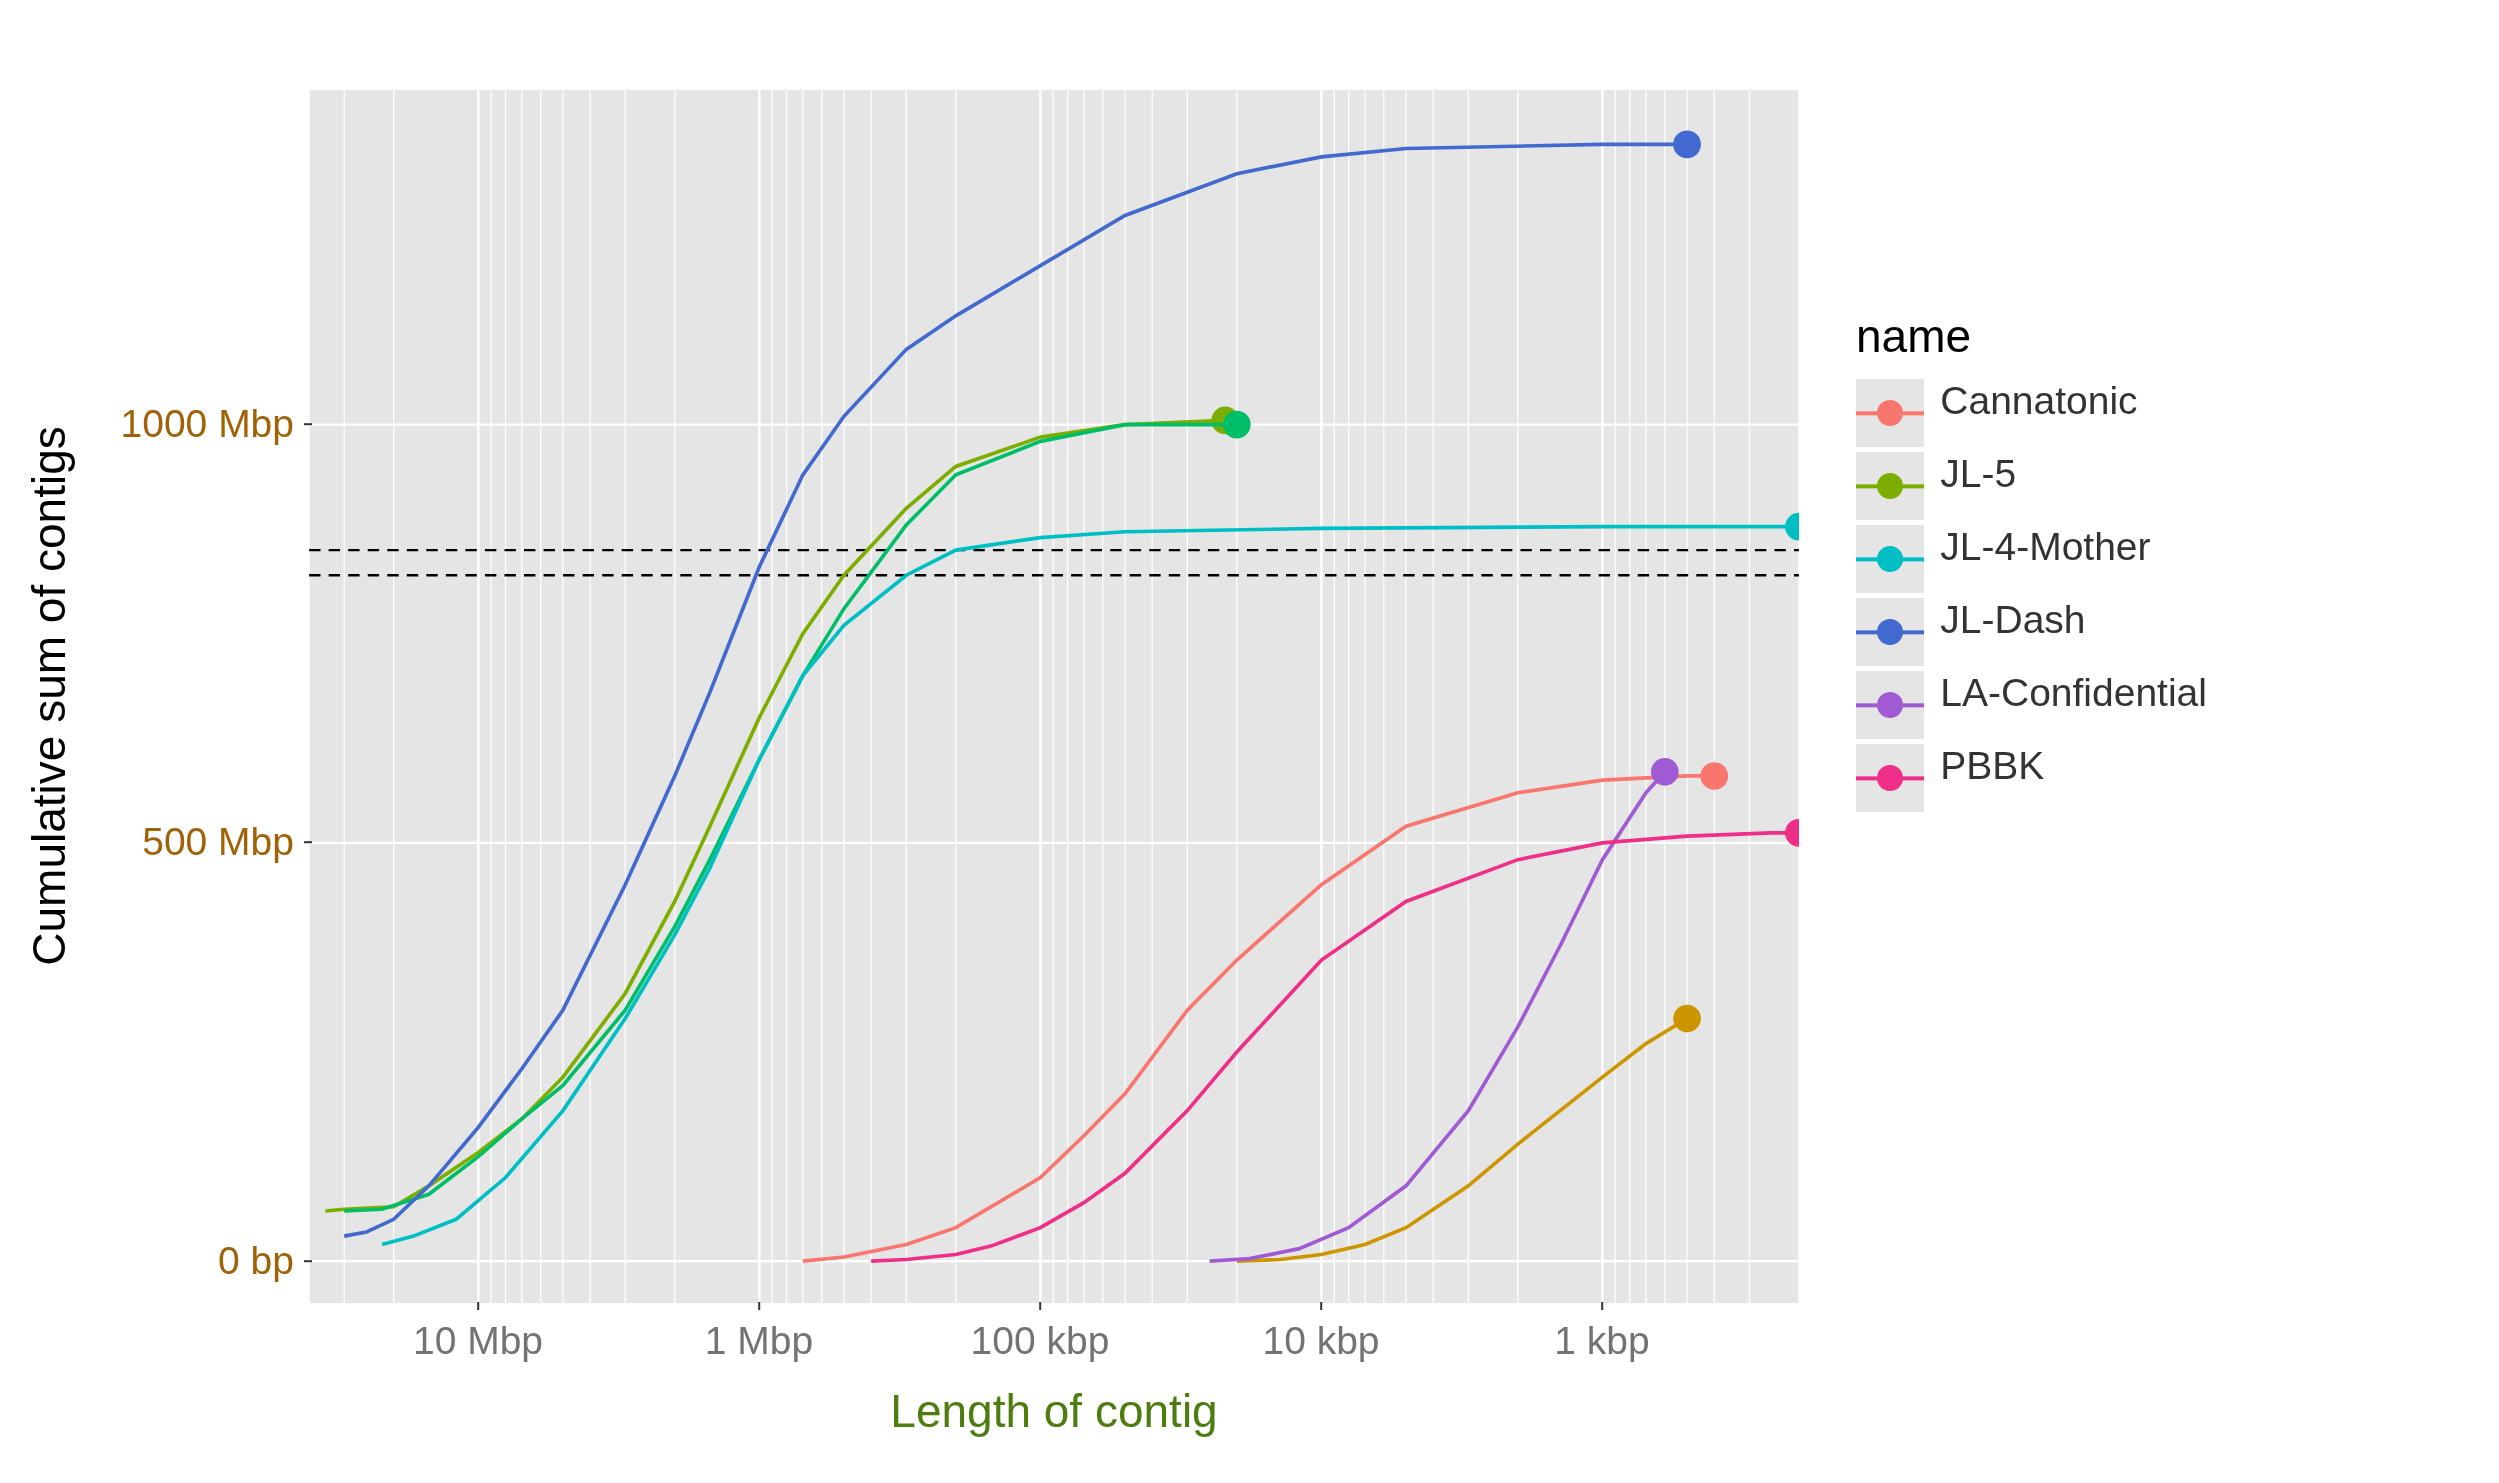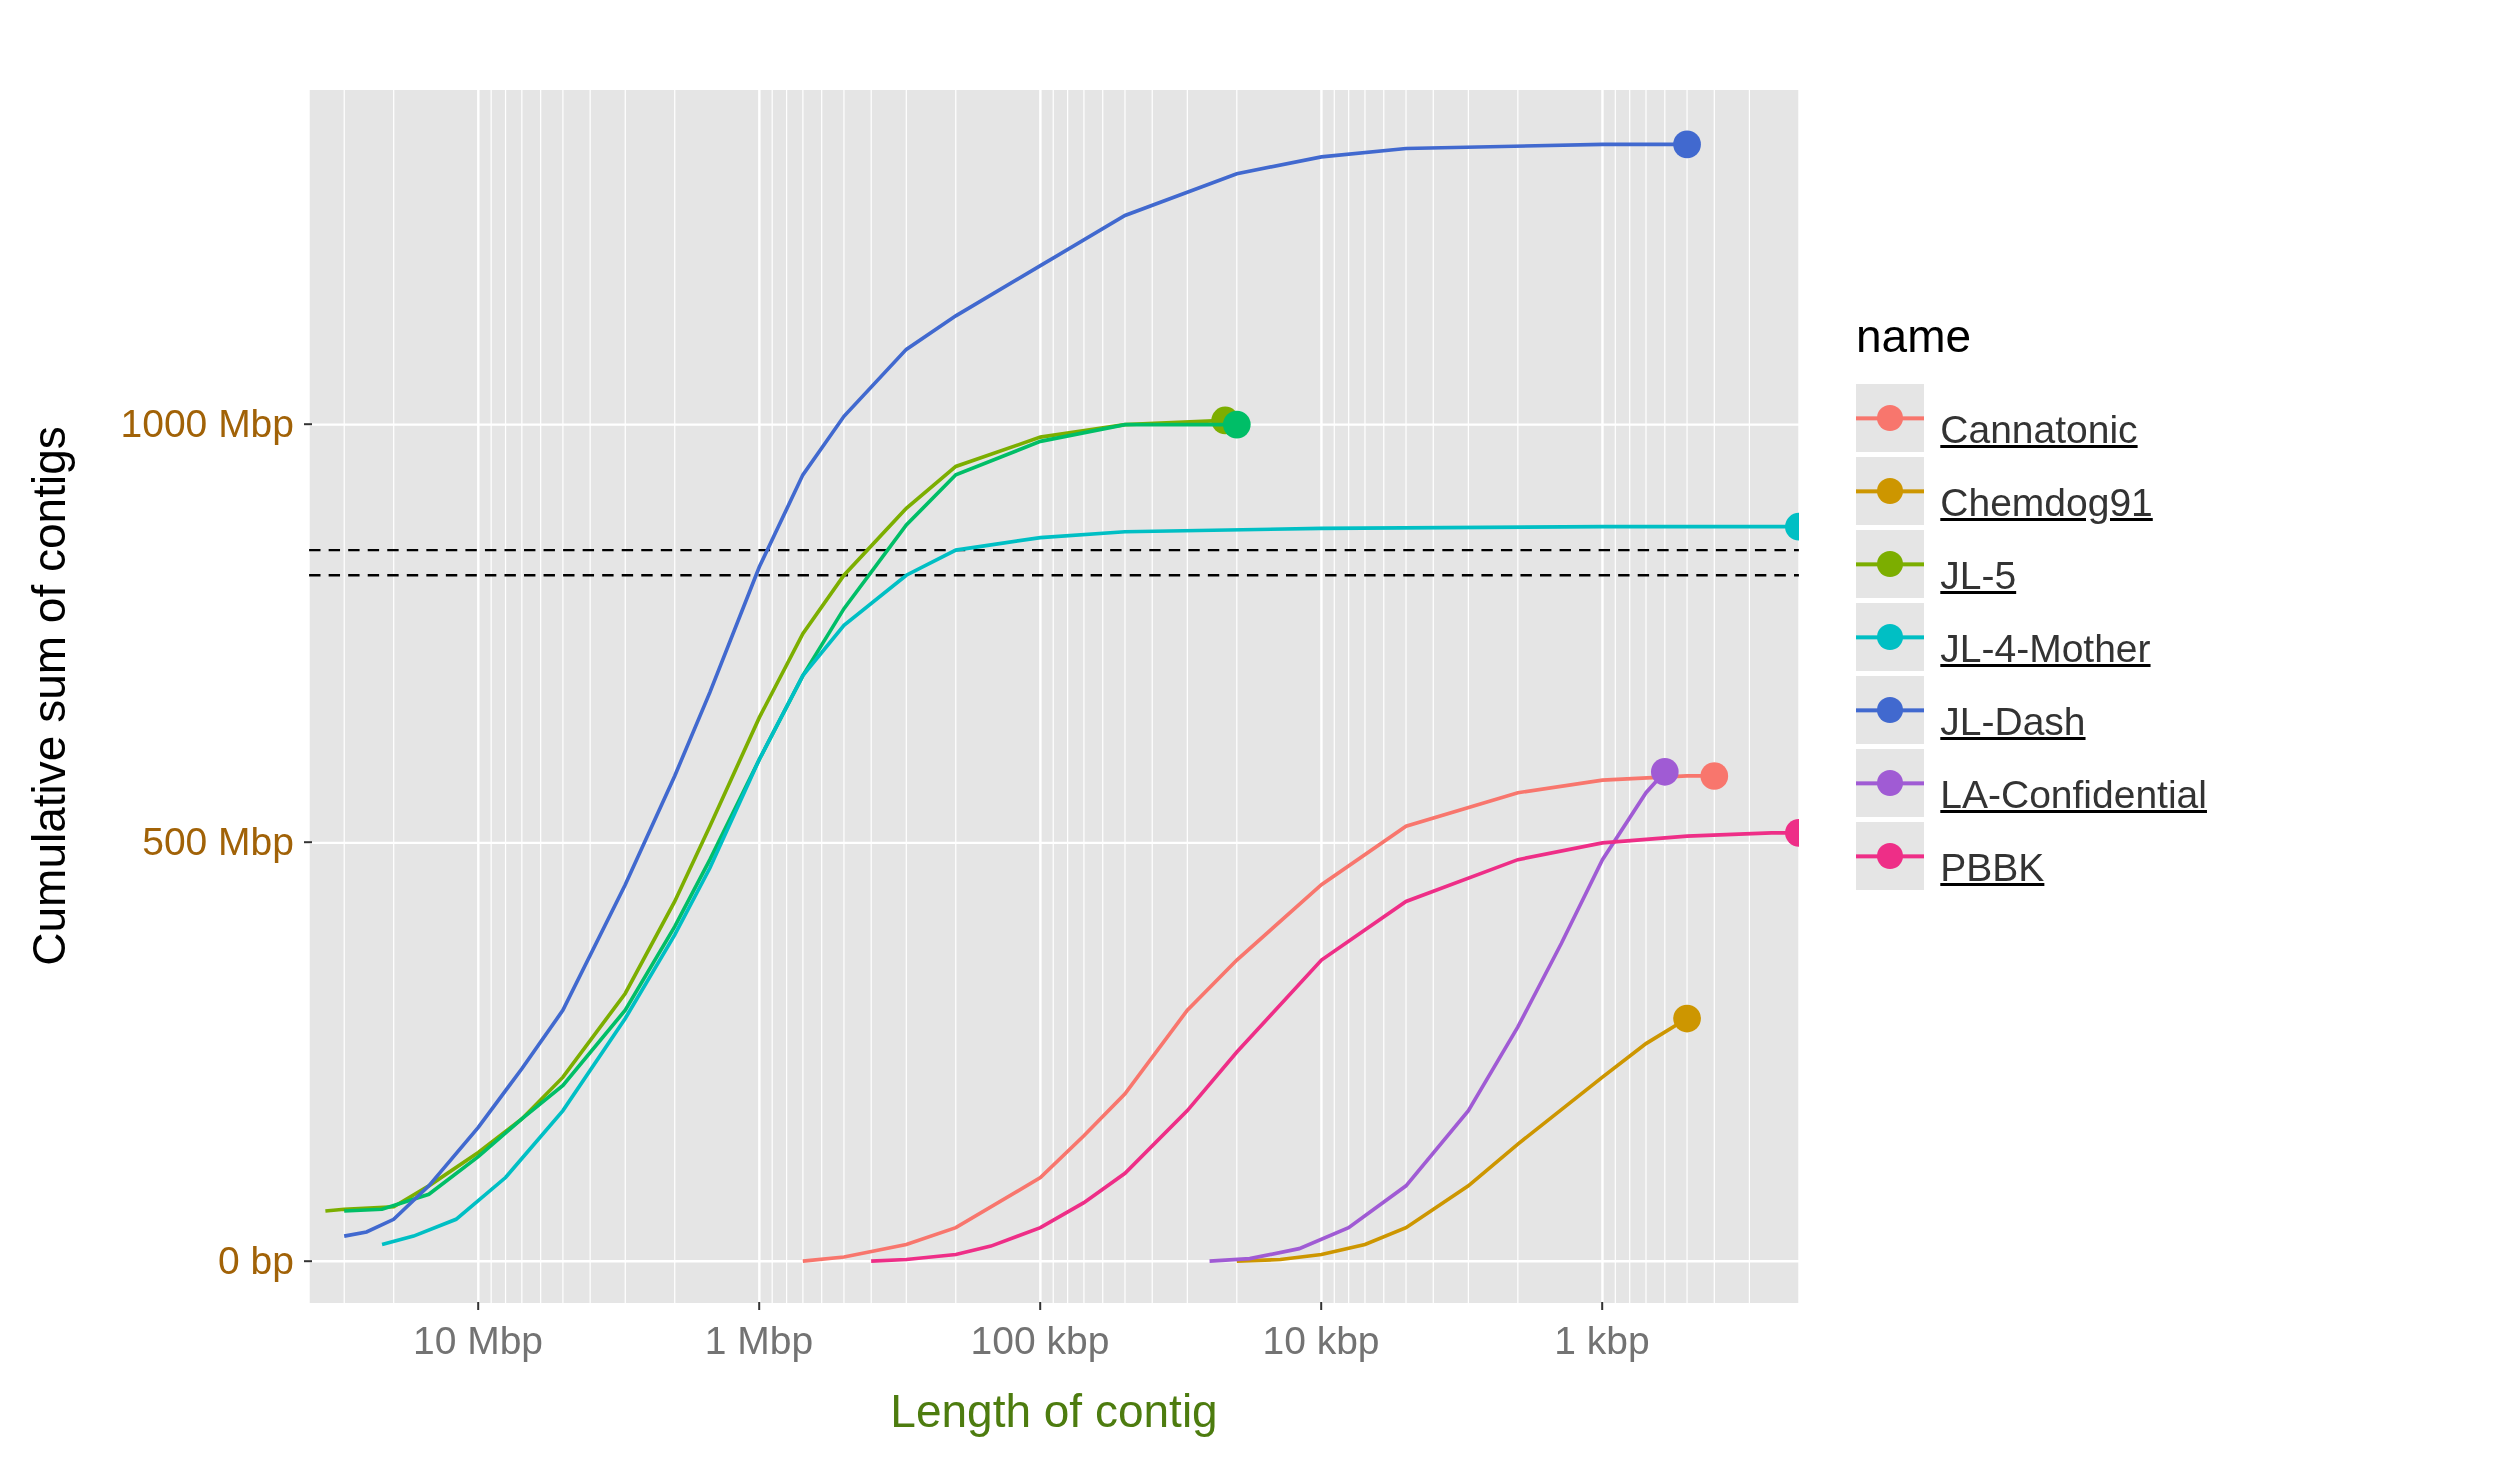--- a/index.html
+++ b/index.html
@@ -5,21 +5,21 @@
   html,body{margin:0;padding:0;background:#fff;font-family:Helvetica,Arial,sans-serif;}
   #wrap{width:2500px;height:1483px;position:relative;}
   #title{position:absolute;left:114px;top:8.1px;font-size:57px;font-weight:500;color:#000;}
   #plot{position:absolute;left:309px;top:90px;width:1490px;height:1213px;background:#e5e5e5;}
   .ytick{position:absolute;right:2206px;font-size:39px;color:#a16207;text-align:right;width:212px;transform:translateY(-50%);}
   .xtick{position:absolute;top:1319px;font-size:39px;color:#737373;text-align:center;transform:translateX(-50%);}
   #ylabel{position:absolute;left:49px;top:696px;font-size:46px;color:#000;transform:translate(-50%,-50%) rotate(-90deg);transform-origin:center;white-space:nowrap;}
   #xlabel{position:absolute;left:1054px;top:1384px;font-size:46px;color:#4d7c0f;transform:translateX(-50%);}
   #legend{position:absolute;left:1856px;top:309px;}
   #legend-title{font-size:46px;color:#000;margin-bottom:16.3px;}
-  .legend-row{display:flex;align-items:flex-end;height:73px;text-decoration:underline;}
+  .legend-row{display:flex;align-items:flex-start;height:73px;}
   .legend-swatch{width:68px;height:68px;background:#e5e5e5;position:relative;margin-right:16.3px;}
   .legend-swatch .dot{position:absolute;left:50%;top:50%;width:26px;height:26px;border-radius:50%;transform:translate(-50%,-50%);}
   .legend-swatch .line{position:absolute;left:0;right:0;top:50%;height:3.3px;transform:translateY(-50%);}
   .legend-label{font-size:39px;color:#333;}
   svg{position:absolute;left:0;top:0;}
   .series-line{fill:none;stroke-width:4.5;}
   .series-dot{stroke:none;}
   .hline{stroke:#000;stroke-width:3;stroke-dasharray:14 10;}
   .ytick-mark{position:absolute;left:304px;width:8.1px;height:1.6px;background:#333;transform:translateY(-0.8px);}
   .xtick-mark{position:absolute;top:1302px;width:1.6px;height:8.1px;background:#333;transform:translateX(-0.8px);}
@@ -113,27 +113,20 @@
   <div id="legend-items">
         <div class="legend-row">
           <div class="legend-swatch">
             <div class="line" style="background: rgb(248, 118, 109);"></div>
             <div class="dot" style="background: rgb(248, 118, 109);"></div>
           </div>
           <div class="legend-label">Cannatonic</div>
         </div>
         <div class="legend-row">
           <div class="legend-swatch">
-            <div class="line" style="background: rgb(205, 150, 0);"></div>
-            <div class="dot" style="background: rgb(205, 150, 0);"></div>
-          </div>
-          <div class="legend-label">Chemdog91</div>
-        </div>
-        <div class="legend-row">
-          <div class="legend-swatch">
             <div class="line" style="background: rgb(124, 174, 0);"></div>
             <div class="dot" style="background: rgb(124, 174, 0);"></div>
           </div>
           <div class="legend-label">JL-5</div>
         </div>
         <div class="legend-row">
           <div class="legend-swatch">
             <div class="line" style="background: rgb(0, 191, 196);"></div>
             <div class="dot" style="background: rgb(0, 191, 196);"></div>
           </div>

